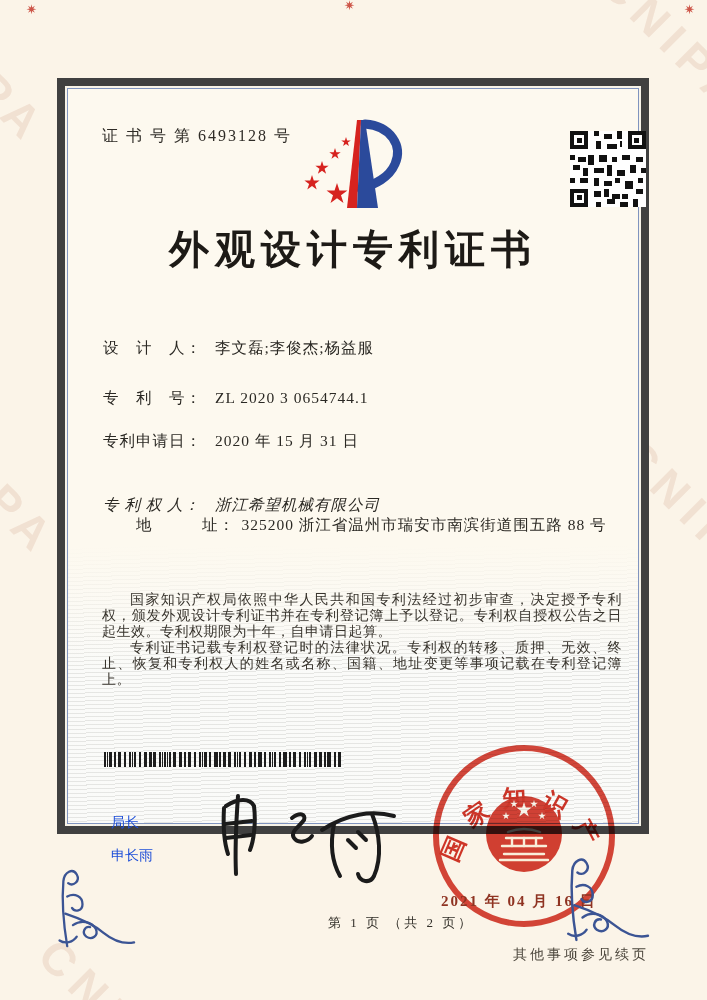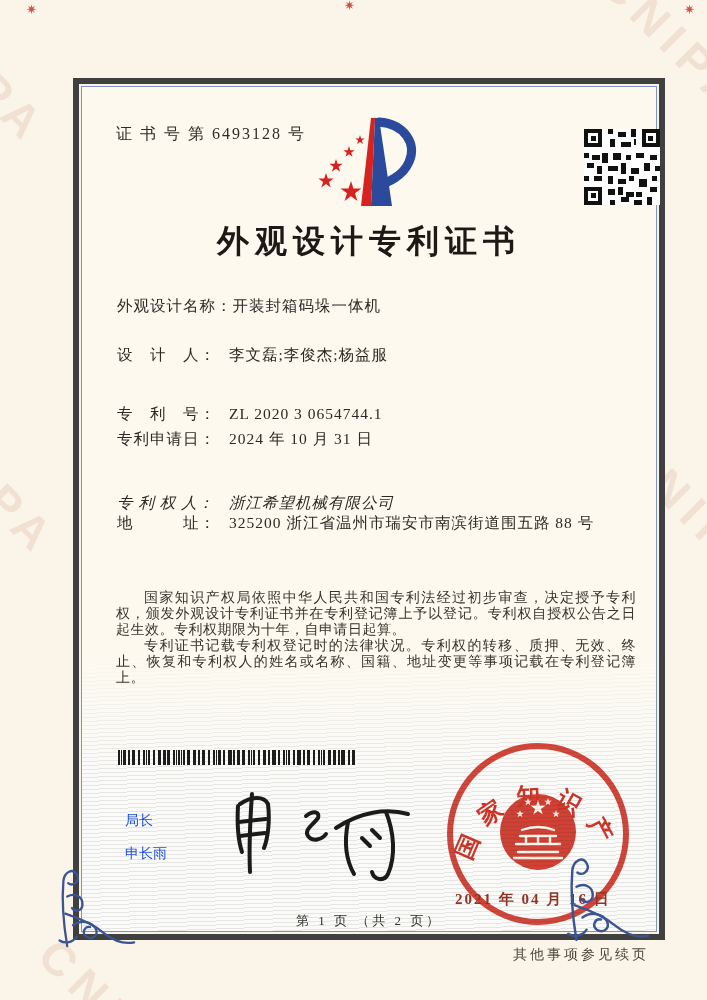--- a/index.html
+++ b/index.html
@@ -3,43 +3,43 @@
 <meta charset="utf-8">
 <style>
   html,body{margin:0;padding:0;}
   body{width:707px;height:1000px;background:#fbf4e8;font-family:"Liberation Serif",serif;position:relative;overflow:hidden;}
   .page{position:absolute;inset:0;}
   
   .wm{position:absolute;font-family:"Liberation Sans",sans-serif;font-weight:bold;font-size:46px;letter-spacing:9px;color:rgba(206,152,126,0.20);transform:rotate(45deg);transform-origin:left top;white-space:nowrap;user-select:none;}
   .wm.faint{color:rgba(205,170,140,0.16);}
   .redmark{position:absolute;color:#c63b2e;font-size:13px;opacity:.85;}
   
-  .frame{position:absolute;left:57px;top:78px;width:592px;height:862px;box-sizing:border-box;background:#fdf9ef;border:6px solid #404040;box-shadow:inset 0 0 0 2px #f7f3e8, inset 0 0 0 3px #8094bf;margin-left:16px;}
+  .frame{position:absolute;left:57px;top:78px;width:592px;height:756px;box-sizing:border-box;background:#fdf9ef;border:8px solid #404040;box-shadow:inset 0 0 0 2px #f7f3e8, inset 0 0 0 3px #8094bf;}
   .guilloche{position:absolute;left:3px;right:3px;bottom:3px;height:278px;background:
      linear-gradient(180deg,#fdf9ef 0%, rgba(253,249,239,0) 45%),
      repeating-linear-gradient(178deg, rgba(104,128,164,0.16) 0 1px, rgba(250,251,250,0.9) 1px 4px);}
   .certnum{position:absolute;left:37px;top:40px;font-size:16px;color:#2f2c27;letter-spacing:2px;}
   .logo{position:absolute;left:226px;top:26px;}
   .qr{position:absolute;left:505px;top:45px;width:76px;height:76px;}
-  .title{position:absolute;left:0;top:136px;width:100%;text-align:center;font-size:32px;font-weight:bold;letter-spacing:6px;color:#1d1a16;font-family:"DejaVu Serif","Liberation Serif",serif;}
+  .title{position:absolute;left:0;top:136px;width:100%;text-align:center;font-size:40px;font-weight:bold;letter-spacing:6px;color:#1d1a16;font-family:"DejaVu Serif","Liberation Serif",serif;}
   .frow{position:absolute;left:38px;width:530px;font-size:15.5px;color:#2b2924;letter-spacing:1px;white-space:nowrap;}
   .flabel{display:inline-block;min-width:112px;}
   .fpair2{display:inline-block;margin-left:24px;}
   .fvalue{color:#2b2924;}
   .paras{position:absolute;left:37px;top:506px;width:520px;font-size:14px;line-height:16px;color:#37332c;text-align:justify;}
   .paras p{margin:0;text-indent:2em;letter-spacing:0.5px;}
   .barcode{position:absolute;left:39px;top:666px;width:238px;height:15px;background:
      repeating-linear-gradient(90deg,#1d1d1d 0 2px,transparent 2px 5px),
      repeating-linear-gradient(90deg,#1d1d1d 0 1px,transparent 1px 7px),
      repeating-linear-gradient(90deg,transparent 0 3px,#1d1d1d 3px 4px,transparent 4px 11px);}
   .signer{position:absolute;left:46px;top:720px;font-family:"Liberation Sans",sans-serif;font-size:14px;color:#1d4ed8;line-height:33px;}
   .signature{position:absolute;left:135px;top:698px;}
   .seal{position:absolute;left:363px;top:654px;mix-blend-mode:multiply;opacity:.94;}
   .sealdate{position:absolute;left:376px;top:806px;width:200px;font-size:15px;font-weight:bold;color:#8f3322;letter-spacing:2px;}
-  .pagefoot{position:absolute;left:0;top:828px;width:100%;text-align:center;font-size:13px;color:#33302a;letter-spacing:3px;}
+  .pagefoot{position:absolute;left:0;top:828px;width:100%;text-align:center;font-size:13px;color:#33302a;letter-spacing:3px;padding-left:48px;}
   .orn{position:absolute;}
   .contnote{position:absolute;left:57px;top:946px;width:592px;text-align:right;font-size:14px;color:#4c463c;letter-spacing:3px;}
 </style>
 </head>
 <body>
 
 <div class="page">
 
   <div class="wm" style="left:-72px;top:-14px;">CNIPA</div>
   <div class="wm" style="left:628px;top:-44px;">CNIPA</div>
@@ -114,36 +114,33 @@
         <rect x="20" y="24" width="2" height="2"></rect>
           <rect x="10" y="27" width="2" height="2"></rect>
           <rect x="14" y="26" width="3" height="2"></rect>
         <rect x="19" y="27" width="3" height="2"></rect>
           <rect x="24" y="26" width="2" height="3"></rect>
       </g>
     </svg>
 
     <div class="title">外观设计专利证书</div>
 
-    <div class="frow" style="top:212px;">
-      <span class="flabel">外观设计名称：</span><span class="fvalue">开装封箱码垛一体机</span>
-    </div>
-    <div class="frow" style="top:261px;">
+    <div class="frow" style="top:252px;">
       <span class="flabel">设　计　人：</span><span class="fvalue">李文磊;李俊杰;杨益服</span>
     </div>
-    <div class="frow" style="top:320px;">
+    <div class="frow" style="top:302px;">
       <span class="flabel">专　利　号：</span><span class="fvalue">ZL 2020 3 0654744.1</span>
     </div>
     <div class="frow" style="top:345px;">
-      <span class="flabel">专利申请日：</span><span class="fvalue">2024 年 10 月 31 日</span>
+      <span class="flabel">专利申请日：</span><span class="fvalue">2020 年 15 月 31 日</span>
     </div>
     <div class="frow" style="top:409px;font-style:italic;">
       <span class="flabel">专 利 权 人：</span><span class="fvalue">浙江希望机械有限公司</span>
     </div>
-    <div class="frow" style="top:429px;">
+    <div class="frow" style="top:429px;text-align:center;">
       <span class="flabel">地　　　址：</span><span class="fvalue">325200 浙江省温州市瑞安市南滨街道围五路 88 号</span>
     </div>
 
     <div class="paras">
       <p>国家知识产权局依照中华人民共和国专利法经过初步审查，决定授予专利权，颁发外观设计专利证书并在专利登记簿上予以登记。专利权自授权公告之日起生效。专利权期限为十年，自申请日起算。</p>
       <p>专利证书记载专利权登记时的法律状况。专利权的转移、质押、无效、终止、恢复和专利权人的姓名或名称、国籍、地址变更等事项记载在专利登记簿上。</p>
     </div>
 
     <div class="barcode"></div>
 

